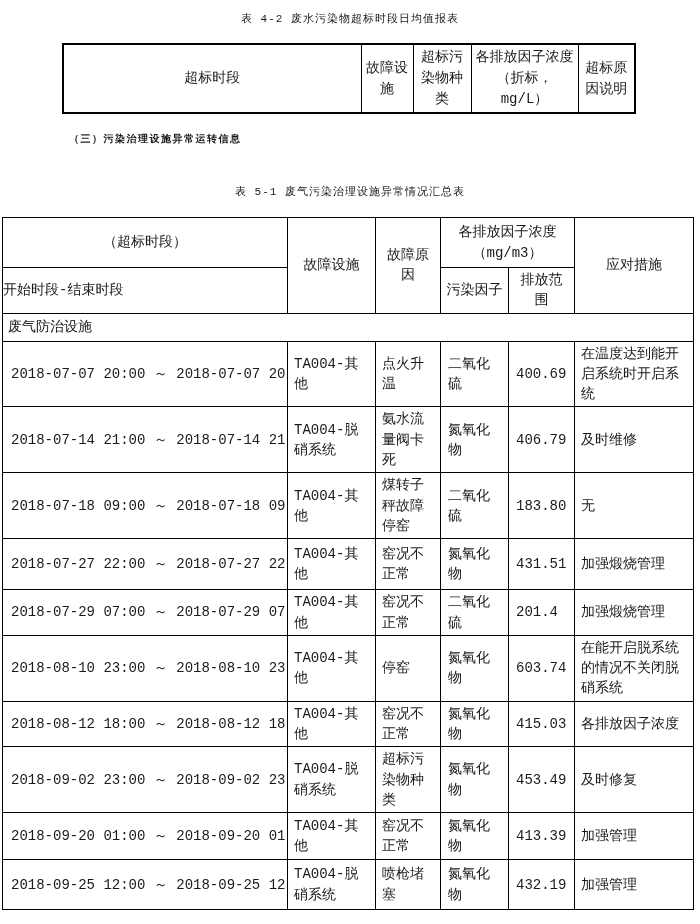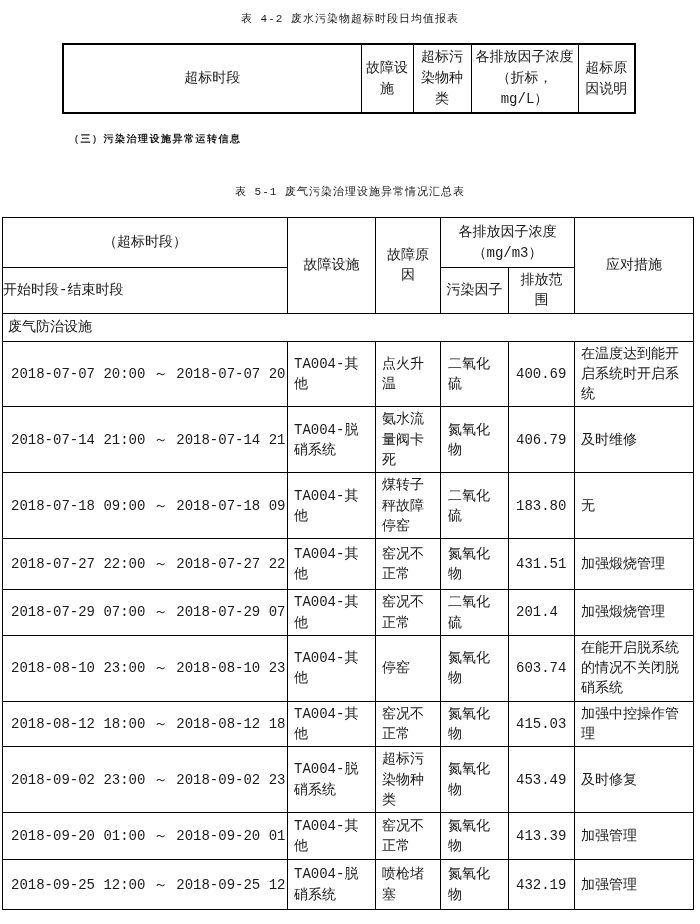--- a/index.html
+++ b/index.html
@@ -188,21 +188,21 @@
     <td class="c-rng">603.74</td>
     <td class="c-mea">在能开启脱系统的情况不关闭脱硝系统</td>
   </tr>
 
   <tr>
     <td class="c-time">2018-08-12 18:00 ～ 2018-08-12 18:59</td>
     <td class="c-fac">TA004-其他</td>
     <td class="c-rea">窑况不正常</td>
     <td class="c-fct">氮氧化物</td>
     <td class="c-rng">415.03</td>
-    <td class="c-mea">加强中控操作管理</td>
+    <td class="c-mea">各排放因子浓度</td>
   </tr>
 
   <tr>
     <td class="c-time">2018-09-02 23:00 ～ 2018-09-02 23:59</td>
     <td class="c-fac">TA004-脱硝系统</td>
     <td class="c-rea">超标污染物种类</td>
     <td class="c-fct">氮氧化物</td>
     <td class="c-rng">453.49</td>
     <td class="c-mea">及时修复</td>
   </tr>

